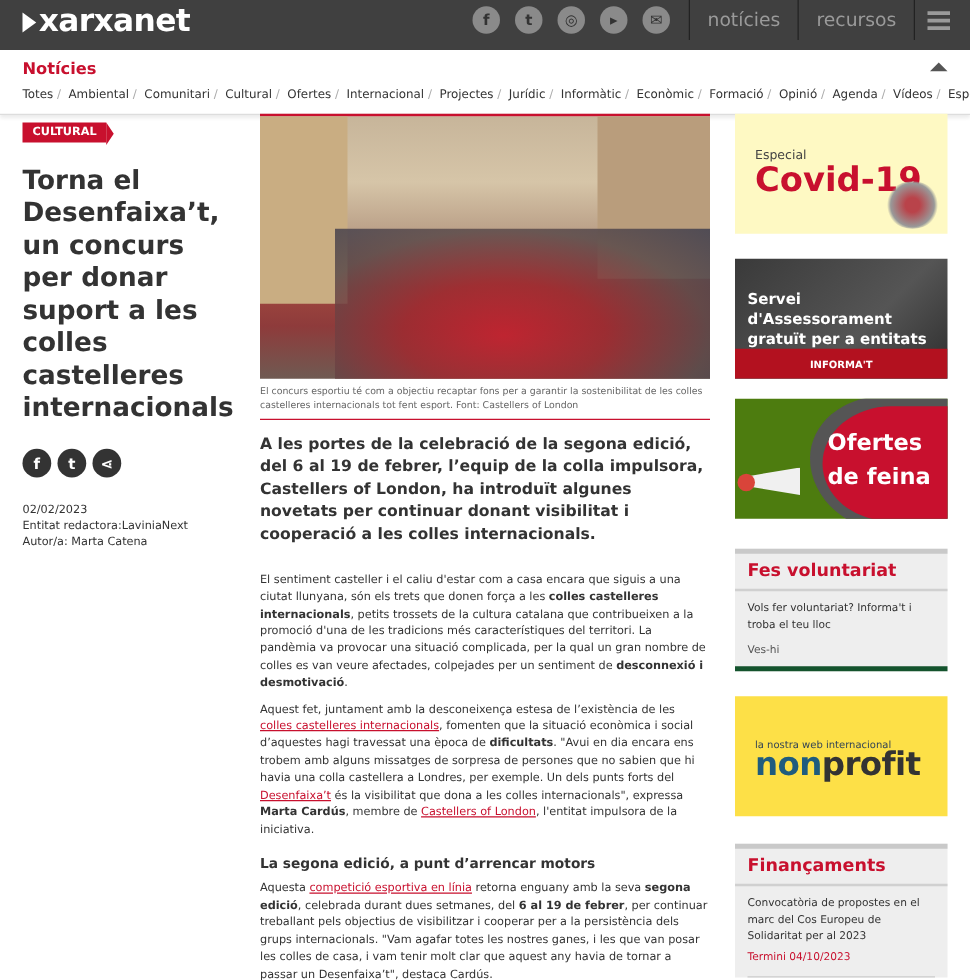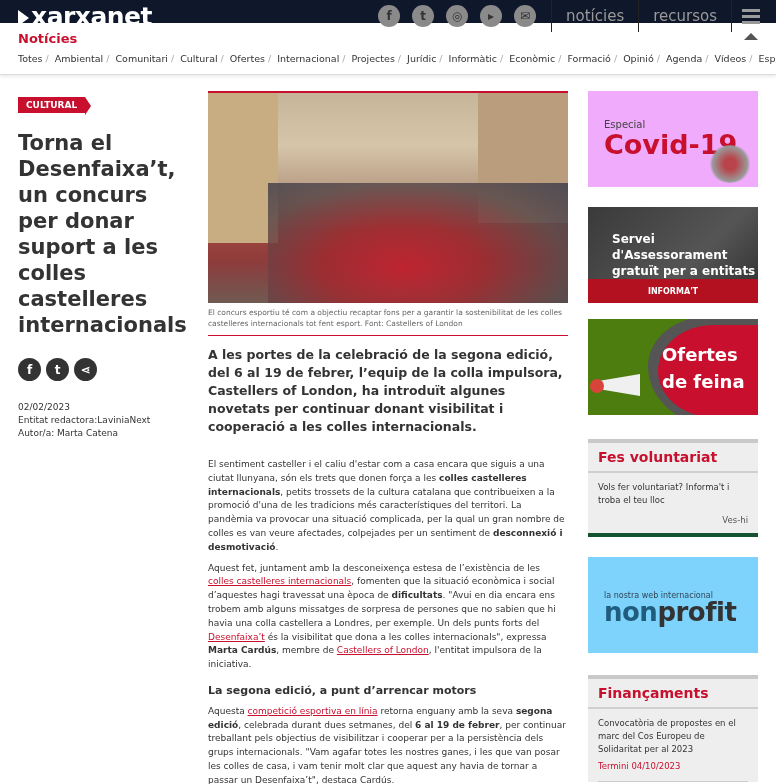--- a/index.html
+++ b/index.html
@@ -1,17 +1,17 @@
 <!DOCTYPE html>
 <html><head>
 <meta charset="utf-8">
 <style>
 *{box-sizing:border-box;margin:0;padding:0}
 body{width:776px;height:784px;overflow:hidden;background:#fff;font-family:"DejaVu Sans","Liberation Sans",sans-serif;color:#333}
-.topbar{height:23px;background:#0f172a;display:flex;align-items:center;position:relative}
+.topbar{height:40px;background:#404040;display:flex;align-items:center;position:relative}
 .logo{position:absolute;left:18px;top:2px;font-family:"DejaVu Sans",sans-serif;font-weight:bold;font-size:25px;color:#fff;letter-spacing:-0.5px;display:flex;align-items:center}
 .logo .tri{width:0;height:0;border-top:8px solid transparent;border-bottom:8px solid transparent;border-left:11px solid #fff;margin-right:2px;margin-top:3px}
 .socials{position:absolute;left:378px;top:5px;display:flex;gap:12px}
 .soc{width:22px;height:22px;border-radius:50%;background:#8a8a8a;display:flex;align-items:center;justify-content:center;color:#333;font-size:12px;font-weight:bold}
 .topnav{position:absolute;left:551px;top:0;height:32px;display:flex}
 .topnav .tn{height:32px;padding:0 14px;border-left:1px solid #222;color:#9a9a9a;font-size:15px;display:flex;align-items:center}
 .topnav .menu{width:38px;border-left:1px solid #222;display:flex;flex-direction:column;justify-content:center;align-items:center;gap:3px;padding:0 10px;height:32px}
 .topnav .menu span{display:block;width:18px;height:3px;background:#9a9a9a}
 .subnav{height:52px;border-bottom:1px solid #ddd;box-shadow:0 2px 3px rgba(0,0,0,.08);position:relative}
 .subnav .title{position:absolute;left:18px;top:8px;color:#c8102e;font-weight:bold;font-size:13px}
@@ -32,39 +32,39 @@
 .photo .crowd{position:absolute;left:60px;top:90px;width:300px;height:122px;background:radial-gradient(ellipse at 45% 70%,#c8202e 0%,#9e2a30 35%,#5a4a4a 70%,#3e3e4e 100%);opacity:.85}
 .caption{font-size:7.5px;color:#666;line-height:11px;padding:4px 0 6px;border-bottom:1.5px solid #c8102e}
 .lead{margin-top:10px;font-size:12.5px;font-weight:bold;line-height:18px;color:#333}
 .body{margin-top:22px;font-size:9px;line-height:13.8px;color:#333}
 .body p{margin-bottom:7px}
 .body b{font-weight:bold}
 .body a{color:#c8102e;text-decoration:underline}
 .body h3{font-size:11px;font-weight:bold;margin:12px 0 7px;color:#333}
 .right{position:absolute;left:588px;top:91px;width:170px}
 .ad{width:170px;height:96px;position:relative;overflow:hidden}
-.covid{background:#f0abfc}
+.covid{background:#fef9c3}
 .covid .small{position:absolute;left:16px;top:28px;font-size:10px;color:#444}
 .covid .big{position:absolute;left:16px;top:38px;font-size:27px;font-weight:bold;color:#c8102e}
 .covid .virus{position:absolute;right:6px;bottom:4px;width:44px;height:38px;border-radius:50%;background:radial-gradient(circle,#b9434a 20%,#999 60%,transparent 70%)}
 .asses{margin-top:20px;height:96px;background:linear-gradient(135deg,#3a3a3a,#555 60%,#2d2d2d)}
-.asses .t{position:absolute;left:24px;top:24px;font-size:12px;font-weight:bold;color:#fff;line-height:16px}
+.asses .t{position:absolute;left:10px;top:24px;font-size:12px;font-weight:bold;color:#fff;line-height:16px}
 .asses .band{position:absolute;left:0;bottom:0;width:100%;height:24px;background:#b3111f;color:#fff;font-size:8px;font-weight:bold;display:flex;align-items:center;justify-content:center}
 .ofertes{margin-top:16px;background:#4d7c0f}
 .ofertes .blob{position:absolute;left:60px;top:-2px;width:130px;height:110px;background:#555;border-radius:45% 0 0 55%}
 .ofertes .blob2{position:absolute;left:70px;top:6px;width:110px;height:92px;background:#c8102e;border-radius:50% 0 0 50%}
 .ofertes .t{position:absolute;left:74px;top:22px;font-size:18px;font-weight:bold;color:#fff;line-height:27px}
 .ofertes .meg{position:absolute;left:6px;top:55px;width:46px;height:22px;background:#f0f0f0;clip-path:polygon(0 35%,100% 0,100% 100%,0 65%)}
 .ofertes .meg2{position:absolute;left:2px;top:60px;width:14px;height:14px;border-radius:50%;background:#d9443a}
 .box{margin-top:24px;background:#eee;border-top:4px solid #c9c9c9}
 .box .h{padding:6px 10px;font-size:14px;font-weight:bold;color:#c8102e;border-bottom:2px solid #d0d0d0}
 .box .c{padding:8px 10px;font-size:8.5px;line-height:13px;color:#333}
-.box .more{text-align:right;font-size:8.5px;color:#555;padding:0 10px 8px}
+.box .more{text-align:left;font-size:8.5px;color:#555;padding:0 10px 8px}
 .vol{border-bottom:4px solid #14532d}
-.np{margin-top:20px;background:#7dd3fc}
+.np{margin-top:20px;background:#fde047}
 .np .s{position:absolute;left:16px;top:34px;font-size:8px;color:#345}
 .np .b{position:absolute;left:16px;top:40px;font-size:26px;font-weight:bold;letter-spacing:-0.5px}
 .np .b .a{color:#1f5c7e}.np .b .z{color:#333}
 .fin{margin-top:22px}
 .fin .dl{color:#c8102e;font-size:8.5px;margin-top:4px}
 .fin .c{border-bottom:1px solid #ccc;margin:0 10px;padding:8px 0}
 </style>
 </head>
 <body>
 

